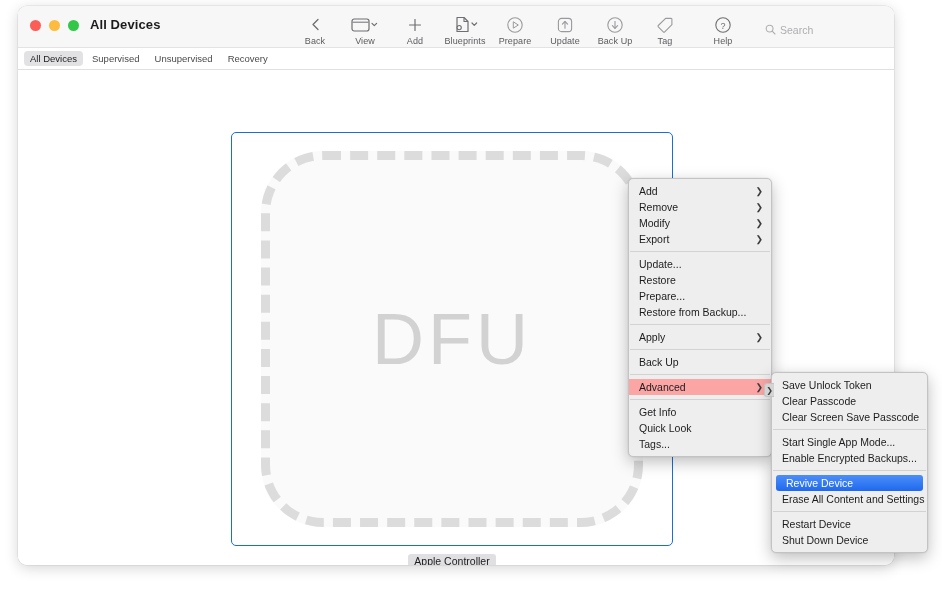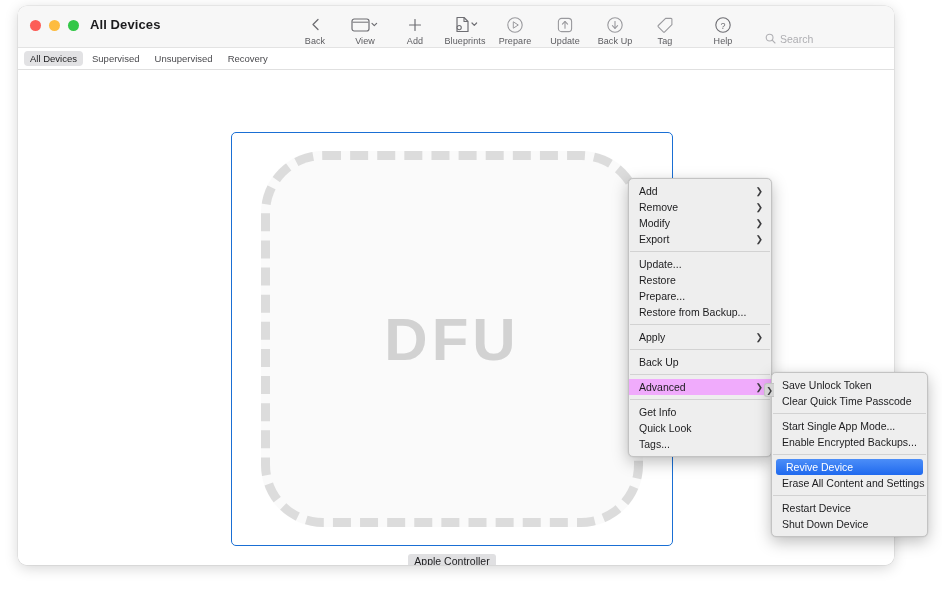--- a/index.html
+++ b/index.html
@@ -99,21 +99,21 @@
   }
 
   .toolbar-right {
     position: absolute;
     right: 16px;
     top: 5px;
     display: flex;
     align-items: flex-start;
   }
   .searchbox {
-    margin-top: 18px;
+    margin-top: 9px;
     margin-left: 12px;
     width: 118px;
     height: 20px;
     display: flex;
     align-items: center;
     gap: 4px;
     padding: 0 5px;
     color: #b0b0b4;
     font-size: 10.5px;
   }
@@ -172,22 +172,22 @@
     bottom: 18px;
     border: 9px dashed #dcdcdc;
     border-radius: 62px;
     background: #fafafa;
     display: flex;
     align-items: center;
     justify-content: center;
   }
   .dfu-text {
     font-family: "Liberation Sans", sans-serif;
-    font-size: 60px;
-    font-weight: 700;
+    font-size: 72px;
+    font-weight: 400;
     color: #d2d2d2;
     letter-spacing: 4px;
     user-select: none;
   }
   .device-label {
     margin: 8px auto 16px;
     display: block;
     width: fit-content;
     font-size: 10.5px;
     color: #1c1c1e;
@@ -231,21 +231,21 @@
   }
   .menu-item .label { flex: 1; }
   .menu-item .chev {
     width: 8px;
     text-align: right;
     color: #3c3c3e;
     font-size: 9px;
     line-height: 1;
   }
   .menu-item.hover {
-    background: #f0abfc;
+    background: #fca5a5;
     justify-content: flex-end;
   }
   .menu-item.active {
     background: linear-gradient(180deg, #4c8ef8 0%, #1f69ee 100%);
     color: #ffffff;
     margin: 0 4px;
     border-radius: 3px;
     justify-content: center;
   }
   .menu-sep {
@@ -491,21 +491,24 @@
   </div>
 
   <div class="ctx-menu" id="context-menu-advanced">
 
     <div class="sub-tab">❯</div>
 
     <div class="menu-item">
       <span class="label">Save Unlock Token</span>
     </div>
     <div class="menu-item">
-      <span class="label">Clear Quick Time Passcode</span>
+      <span class="label">Clear Passcode</span>
+    </div>
+    <div class="menu-item">
+      <span class="label">Clear Screen Save Passcode</span>
     </div>
 
     <div class="menu-sep"></div>
 
     <div class="menu-item">
       <span class="label">Start Single App Mode...</span>
     </div>
     <div class="menu-item">
       <span class="label">Enable Encrypted Backups...</span>
     </div>

